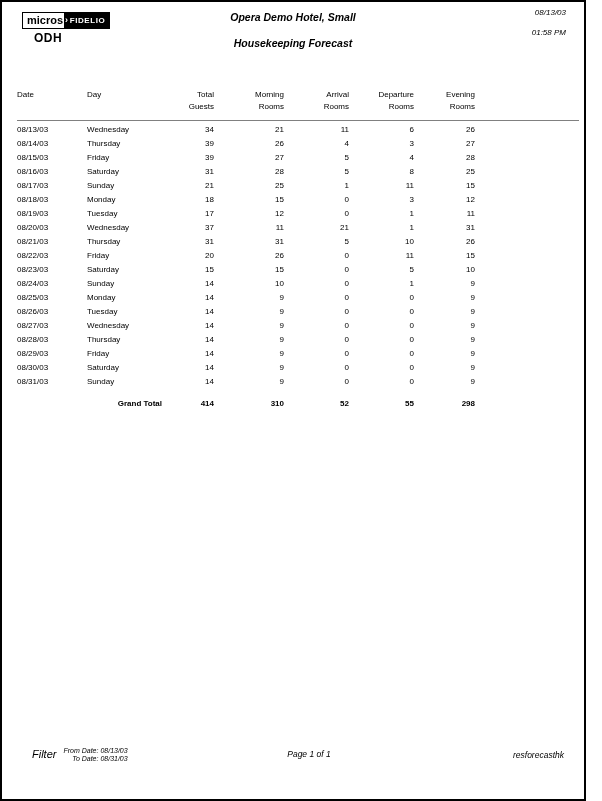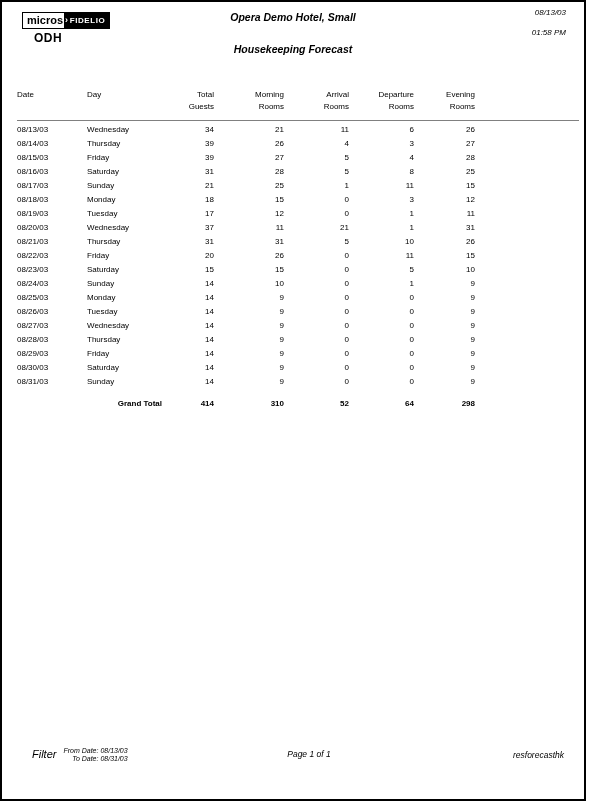--- a/index.html
+++ b/index.html
@@ -29,21 +29,21 @@
     font-size:8px; letter-spacing:0.6px; line-height:15px;
     padding:0 4px 0 1px; display:flex; align-items:center;
   }
   .logo-sep { font-size:9px; margin-right:1px; }
   .prop-code { font-weight:bold; font-size:12px; margin:2px 0 0 12px; letter-spacing:0.5px; }
 
   .hdr-center {
     position:absolute; left:120px; right:120px; top:9px;
     text-align:center; font-weight:bold; font-style:italic; font-size:10.5px;
   }
-  .hdr-center .report-title { margin-top:20px; }
+  .hdr-center .report-title { margin-top:14px; }
 
   .hdr-right {
     position:absolute; right:18px; top:6px; text-align:right;
     font-style:italic; font-size:8px; line-height:10px;
   }
   .hdr-right .print-time { margin-top:10px; }
 
   
   .report-table {
     position:absolute; left:15px; top:87px; width:562px;
@@ -337,21 +337,21 @@
           <td class="r">0</td>
           <td class="r">0</td>
           <td class="r">9</td>
           <td></td>
         </tr>
         <tr class="gt">
           <td colspan="2" class="r">Grand Total</td>
           <td class="r">414</td>
           <td class="r">310</td>
           <td class="r">52</td>
-          <td class="r">64</td>
+          <td class="r">55</td>
           <td class="r">298</td>
           <td></td>
         </tr>
       </tbody>
   </table>
 
   <div class="footer">
     <div class="filter-block">
       <span class="filter-label">Filter</span>
       <span class="filter-details">

